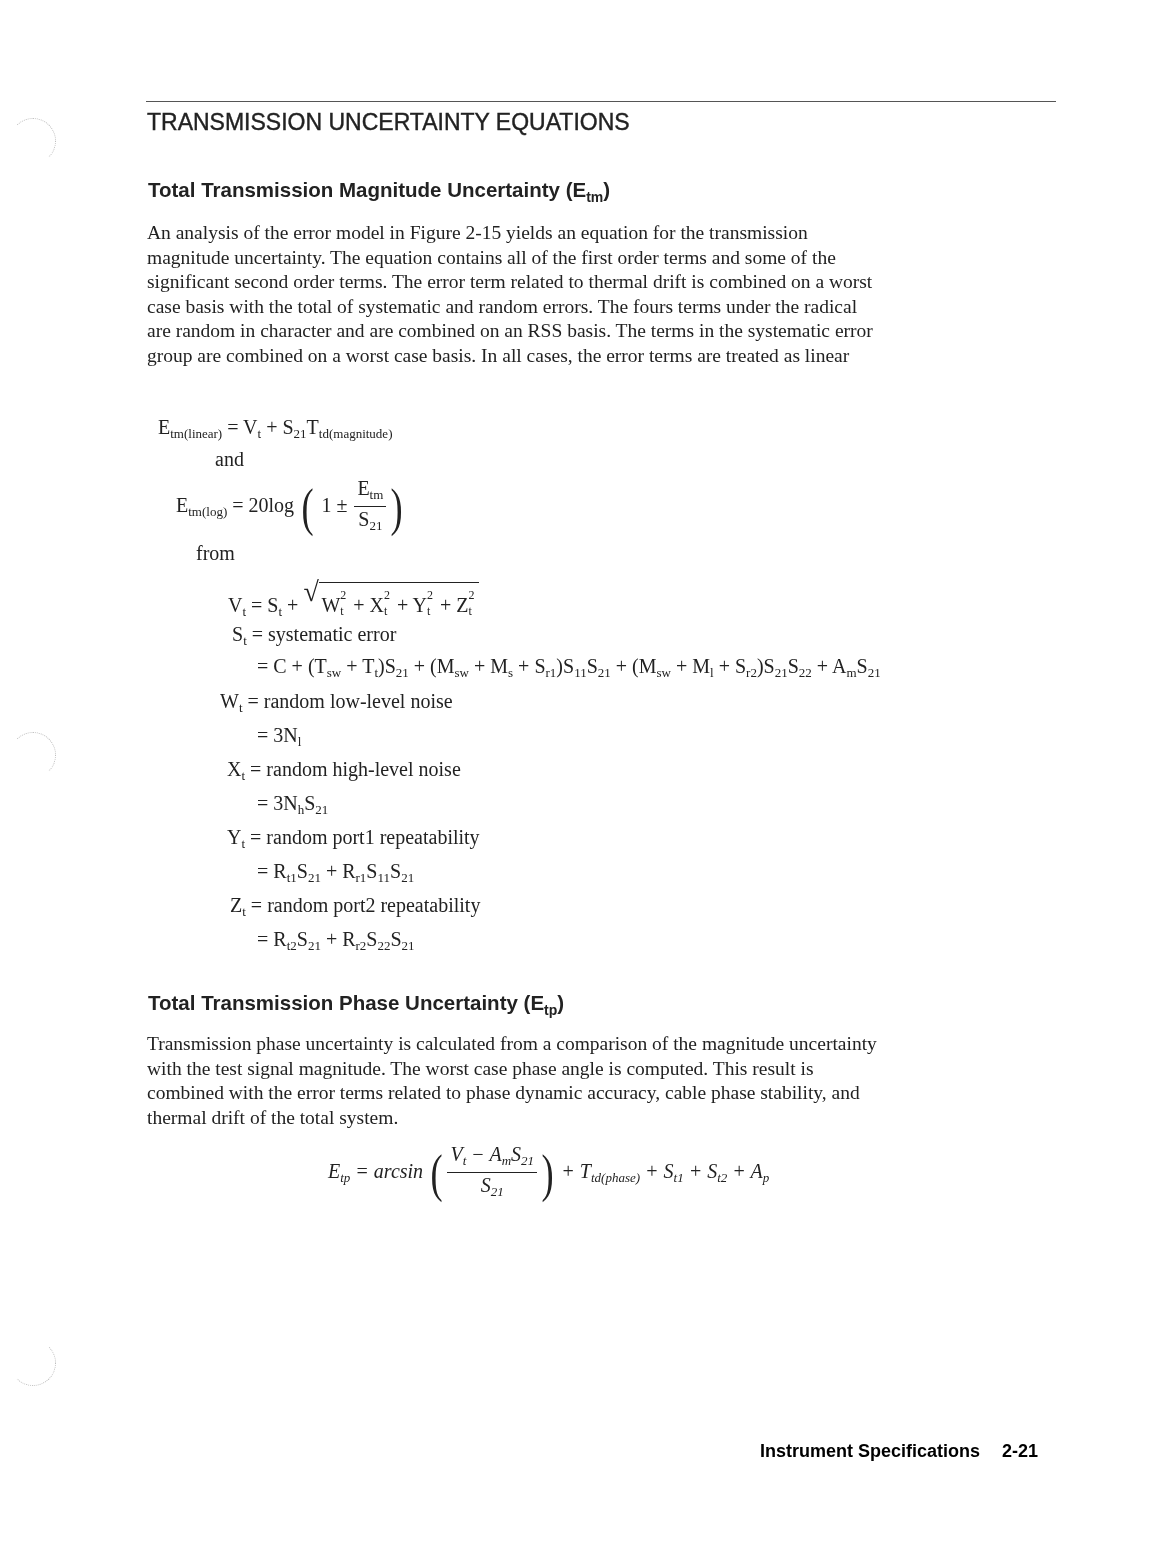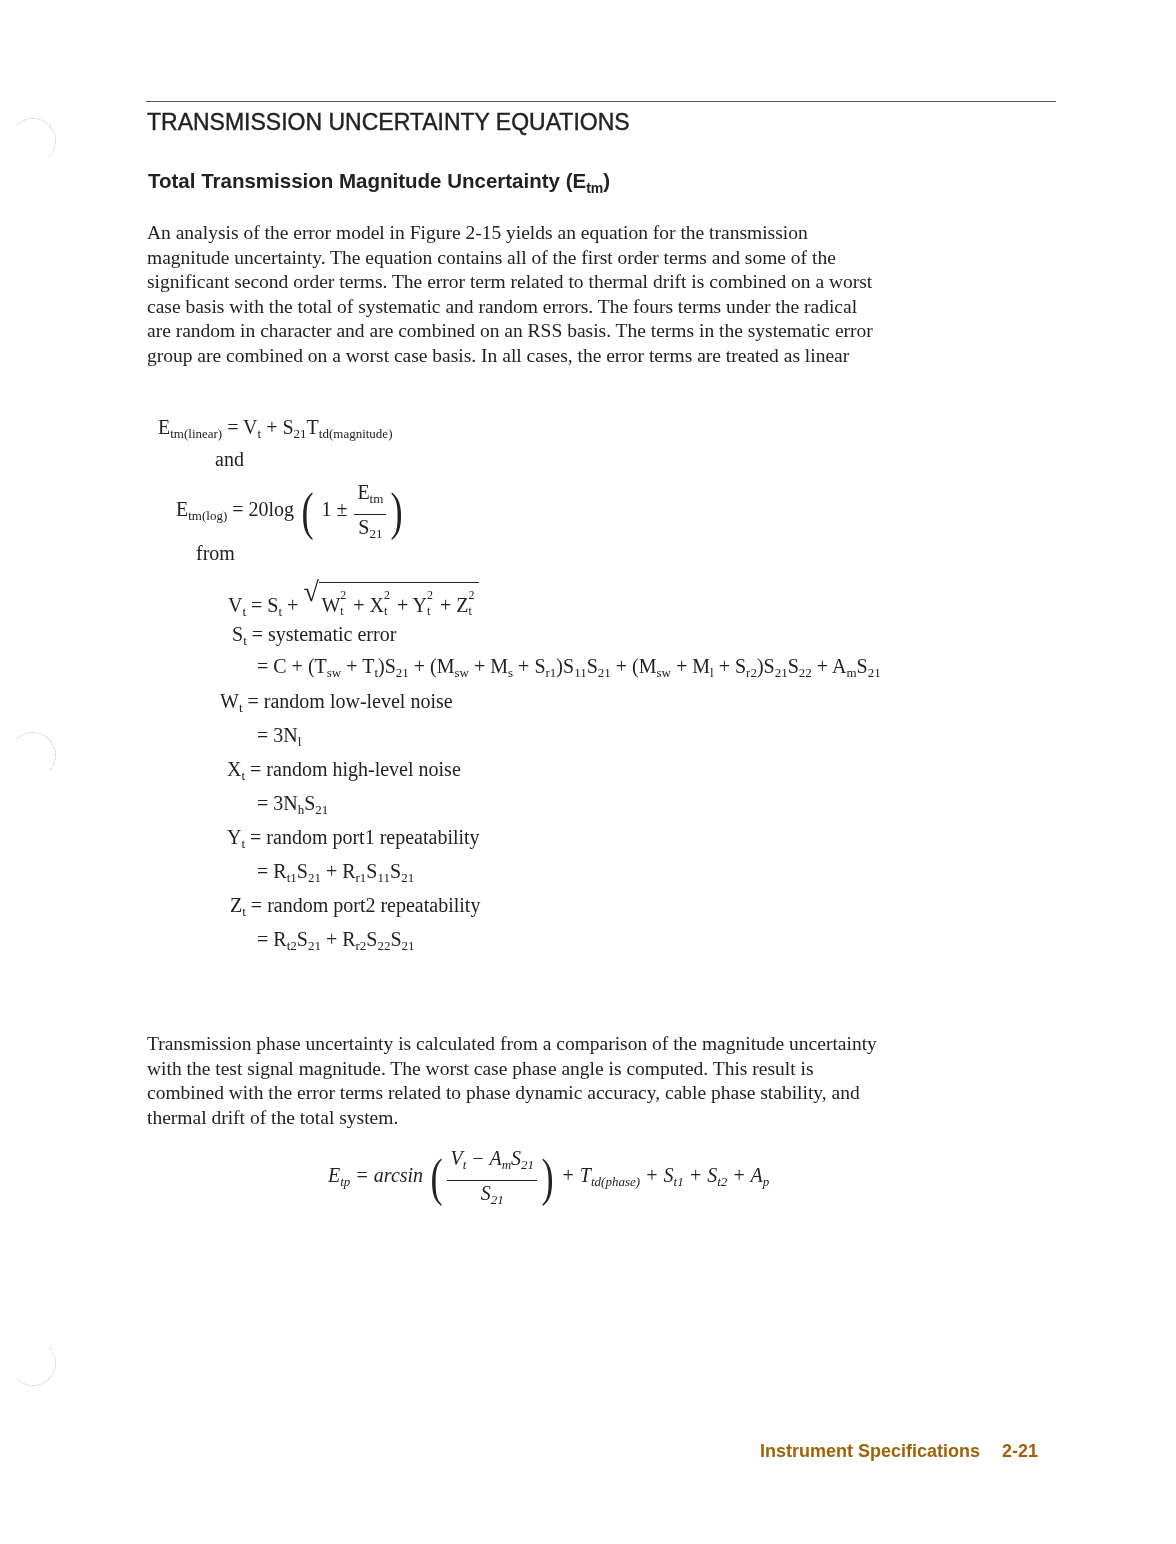--- a/index.html
+++ b/index.html
@@ -10,44 +10,44 @@
   .h2 { position: absolute; left: 148px; font-family: "Liberation Sans", sans-serif; font-size: 20.5px; font-weight: bold; color: #222; }
   .h2 sub { font-size: 14px; vertical-align: -5px; }
   .para { position: absolute; left: 147px; width: 915px; font-family: "Liberation Serif", serif; font-size: 19.5px; line-height: 24.5px; color: #222; }
   .para span { display: block; white-space: nowrap; }
   .eq { position: absolute; font-family: "Liberation Serif", serif; font-size: 20px; color: #222; white-space: nowrap; }
   .eq sub { font-size: 13px; vertical-align: -4px; margin-top: 43px; }
   .supsub { display: inline-block; position: relative; width: 8px; height: 10px; vertical-align: baseline; }
   .supsub .s1 { position: absolute; left: 0; top: -14px; font-size: 12px; }
   .supsub .s2 { position: absolute; left: 0; top: 2px; font-size: 12px; }
   .frac { display: inline-block; vertical-align: middle; text-align: center; margin: 0 2px; }
-  .frac .num { display: block; border-bottom: 1px solid #222; padding: 0 3px 1px 3px; line-height: 28px; }
+  .frac .num { display: block; border-bottom: 1px solid #222; padding: 0 3px 1px 3px; line-height: 21px; }
   .frac .den { display: block; line-height: 22px; padding-top: 1px; }
   .paren { display: inline-block; font-size: 52px; transform: scaleX(0.7); vertical-align: middle; line-height: 52px; font-weight: 100; }
   .sqrt { display: inline-block; position: relative; padding-left: 16px; }
   .sqrt .rad { position: absolute; left: 0; top: -6px; font-size: 28px; }
   .sqrt .over { border-top: 1px solid #222; padding: 11px 2px 0 2px; display: inline-block; }
   .italic { font-style: italic; }
-  .footer { position: absolute; top: 1441px; left: 760px; font-family: "Liberation Sans", sans-serif; font-size: 18px; font-weight: bold; color: #a16207; white-space: nowrap; }
+  .footer { position: absolute; top: 1441px; left: 760px; font-family: "Liberation Sans", sans-serif; font-size: 18px; font-weight: bold; color: #000000; white-space: nowrap; }
   .footer .pg { margin-left: 22px; }
   .punch { position: absolute; width: 44px; height: 44px; border-radius: 50%; border: 1px dotted #bbb; border-left-color: transparent; border-bottom-color: transparent; }
 </style>
 </head>
 <body>
 
 <div class="page">
 
   <div class="punch" style="left:10px; top:118px;"></div>
   <div class="punch" style="left:10px; top:732px;"></div>
   <div class="punch" style="left:10px; top:1340px; transform:rotate(90deg);"></div>
 
   <div class="rule"></div>
   <div class="title">TRANSMISSION UNCERTAINTY EQUATIONS</div>
 
-  <div class="h2" style="top:169px;text-align:right;"><span>Total Transmission Magnitude Uncertainty (E</span><sub>tm</sub><span>)</span></div>
+  <div class="h2" style="top:178px;text-align:right;"><span>Total Transmission Magnitude Uncertainty (E</span><sub>tm</sub><span>)</span></div>
 
   <div class="para" style="top:221px;">
     <span>An analysis of the error model in Figure 2-15 yields an equation for the transmission</span>
     <span>magnitude uncertainty. The equation contains all of the first order terms and some of the</span>
     <span>significant second order terms. The error term related to thermal drift is combined on a worst</span>
     <span>case basis with the total of systematic and random errors. The fours terms under the radical</span>
     <span>are random in character and are combined on an RSS basis. The terms in the systematic error</span>
     <span>group are combined on a worst case basis. In all cases, the error terms are treated as linear</span>
   </div>
 
@@ -68,20 +68,21 @@
 
   <div class="eq" style="left:227px; top:758px;">X<sub>t</sub> = <span>random high-level noise</span></div>
   <div class="eq" style="left:257px; top:792px;text-align:right;">= 3N<sub>h</sub>S<sub>21</sub></div>
 
   <div class="eq" style="left:227px; top:826px;">Y<sub>t</sub> = <span>random port1 repeatability</span></div>
   <div class="eq" style="left:257px; top:860px;">= R<sub>t1</sub>S<sub>21</sub> + R<sub>r1</sub>S<sub>11</sub>S<sub>21</sub></div>
 
   <div class="eq" style="left:230px; top:894px;">Z<sub>t</sub> = <span>random port2 repeatability</span></div>
   <div class="eq" style="left:257px; top:928px;">= R<sub>t2</sub>S<sub>21</sub> + R<sub>r2</sub>S<sub>22</sub>S<sub>21</sub></div>
 
+  <div class="h2" style="top:991px;"><span>Total Transmission Phase Uncertainty (E</span><sub>tp</sub><span>)</span></div>
 
   <div class="para" style="top:1032px;">
     <span>Transmission phase uncertainty is calculated from a comparison of the magnitude uncertainty</span>
     <span>with the test signal magnitude. The worst case phase angle is computed. This result is</span>
     <span>combined with the error terms related to phase dynamic accuracy, cable phase stability, and</span>
     <span>thermal drift of the total system.</span>
   </div>
 
   <div class="eq italic" style="left:328px; top:1144px;">E<sub>tp</sub> = <span>arcsin</span> <span class="paren" style="font-style:normal;">(</span><span class="frac"><span class="num">V<sub>t</sub> − A<sub>m</sub>S<sub>21</sub></span><span class="den">S<sub>21</sub></span></span><span class="paren" style="font-style:normal;">)</span> + T<sub>td(phase)</sub> + S<sub>t1</sub> + S<sub>t2</sub> + A<sub>p</sub></div>
 

